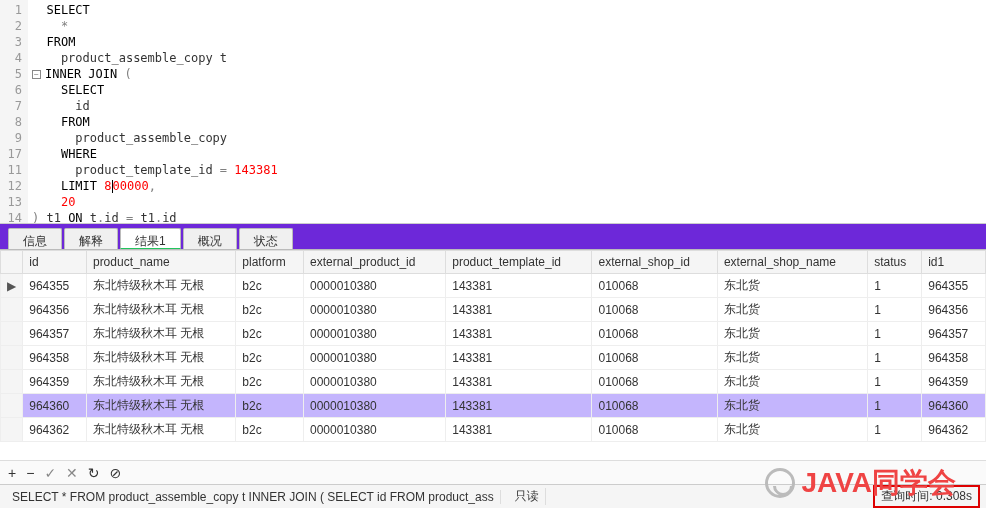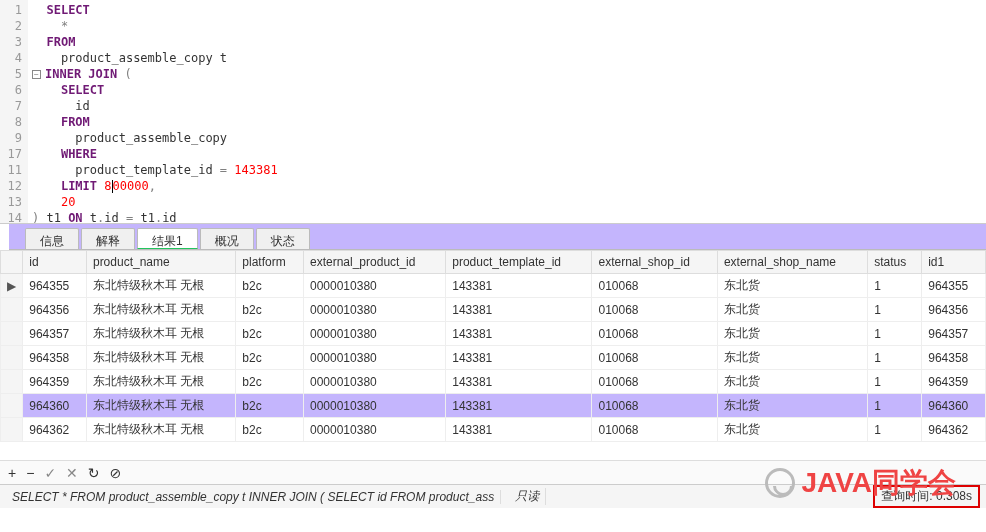--- a/index.html
+++ b/index.html
@@ -4,48 +4,48 @@
 <style>
 * { margin: 0; padding: 0; box-sizing: border-box; }
 body { font-family: "Microsoft YaHei", Arial, sans-serif; font-size: 12px; background: #fff; color: #333; width: 986px; height: 532px; overflow: hidden; position: relative; }
 
 
 .editor { display: flex; background: #fff; border-bottom: 1px solid #ccc; height: 224px; overflow: hidden; }
 .gutter { background: #f5f5f5; color: #999; text-align: right; padding: 2px 6px 2px 2px; user-select: none; font-family: Consolas, monospace; font-size: 12px; line-height: 16px; min-width: 28px; }
 .gutter div { height: 16px; }
 .code { flex: 1; font-family: Consolas, monospace; font-size: 12px; line-height: 16px; padding: 2px 4px; white-space: pre; }
 .code-line { height: 16px; display: flex; align-items: center; }
-.kw { color: #701a75; font-weight: bold; }
+.kw { color: #000000; }
 .op { color: #808080; }
 .num { color: #FF0000; }
 .fold { display: inline-block; width: 9px; height: 9px; border: 1px solid #888; font-size: 8px; line-height: 7px; text-align: center; color: #888; margin-right: 4px; cursor: pointer; }
 .caret { display: inline-block; width: 1px; height: 13px; background: #000; vertical-align: middle; }
 
 
-.tabs { display: flex; border-bottom: 1px solid #bbb; background: #c4b5fd; height: 26px; padding-top: 4px; padding-left: 16px; margin-left: 9px; }
+.tabs { display: flex; border-bottom: 1px solid #bbb; background: #6d28d9; height: 26px; padding-top: 4px; padding-left: 8px; }
 .tab { padding: 4px 14px; border: 1px solid #bbb; border-bottom: none; background: #f0f0f0; margin-right: 2px; cursor: pointer; font-size: 12px; border-radius: 2px 2px 0 0; }
 .tab.active { background: #fff; border-bottom: 1px solid #22c55e; position: relative; z-index: 1; }
 
 
 .results { height: 210px; overflow: hidden; }
 .grid { width: 100%; border-collapse: collapse; font-size: 12px; }
 .grid th { background: #f5f5f5; border: 1px solid #ddd; padding: 4px 6px; text-align: left; font-weight: normal; color: #333; position: relative; }
 .grid td { border: 1px solid #eee; padding: 3px 6px; white-space: nowrap; }
 .grid .row-selected { background: #c4b5fd; }
 .row-marker { width: 12px; text-align: center; color: #555; background: #f5f5f5; }
 .grid td.num-cell { text-align: left; }
 
 
 .toolbar { display: flex; align-items: center; padding: 4px 8px; border-top: 1px solid #ddd; background: #fafafa; height: 24px; gap: 10px; }
 .tb-btn { font-size: 14px; color: #888; cursor: pointer; }
 .tb-btn.active { color: #333; }
 
 
 .statusbar { display: flex; align-items: center; border-top: 1px solid #ccc; background: #f5f5f5; height: 24px; font-size: 12px; padding: 0 6px; gap: 8px; }
-.status-cell { padding: 0 6px; border-right: 1px solid #ddd; white-space: nowrap; font-style: italic; }
+.status-cell { padding: 0 6px; border-right: 1px solid #ddd; white-space: nowrap; }
 .status-cell:last-child { border-right: none; }
 .query-time { border: 2px solid #d00; padding: 1px 6px; margin-left: auto; }
 
 
 .watermark { position: absolute; right: 30px; bottom: 30px; font-family: "SimHei", sans-serif; color: #ef4444; font-size: 28px; font-weight: bold; display: flex; align-items: center; gap: 6px; pointer-events: none; z-index: 5; }
 .wm-icon { width: 30px; height: 30px; border-radius: 50%; border: 3px solid #bbb; position: relative; }
 .wm-icon::before { content: ""; position: absolute; width: 14px; height: 14px; border: 3px solid #bbb; border-radius: 50%; border-top-color: transparent; border-left-color: transparent; top: 5px; left: 5px; transform: rotate(45deg); }
 </style>
 </head>
 <body>

